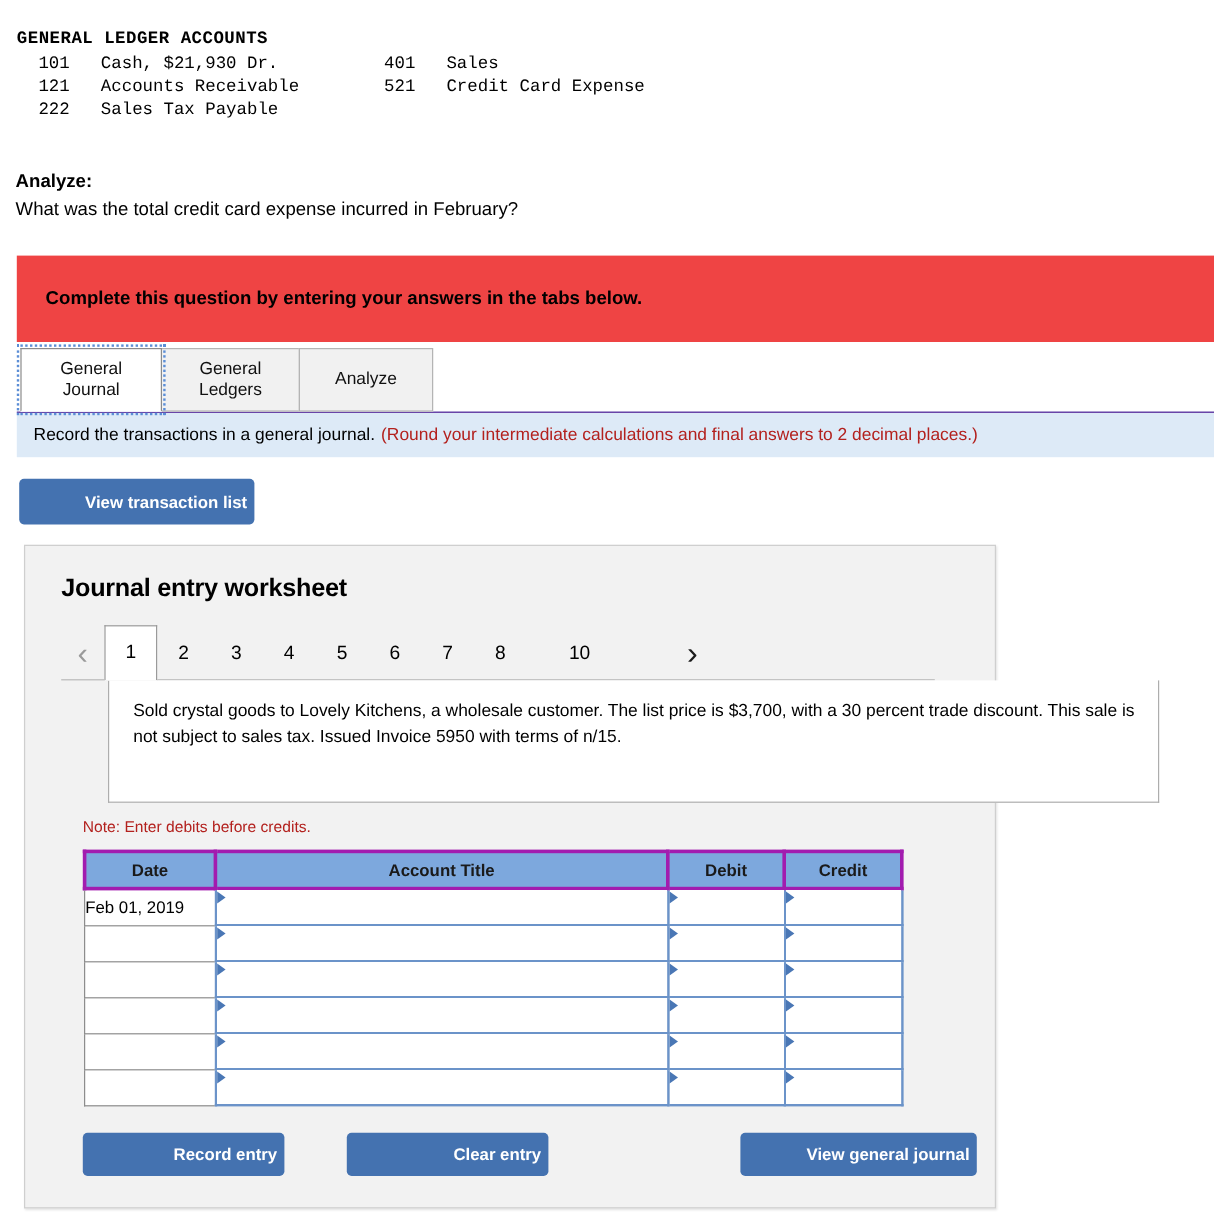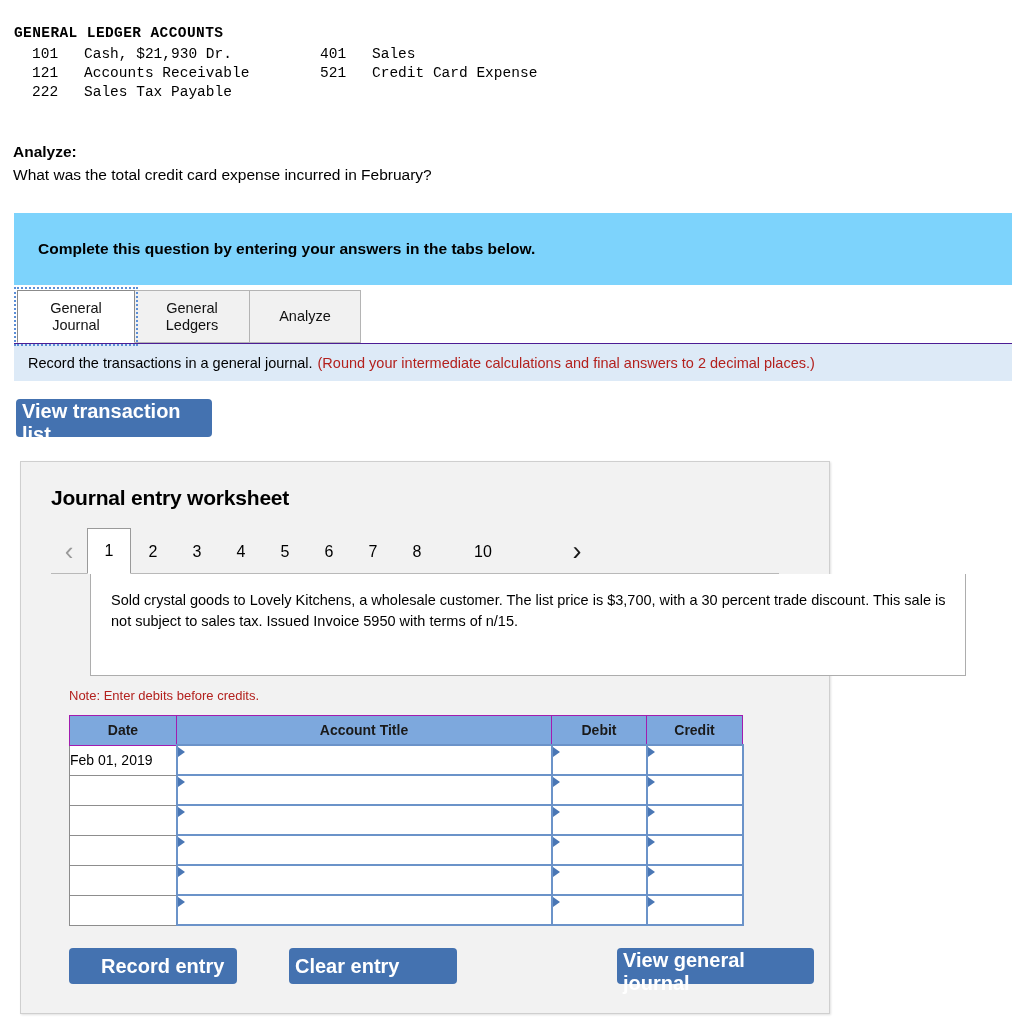--- a/index.html
+++ b/index.html
@@ -55,21 +55,21 @@
   .analyze-question {
     font-size: 15.5px;
   }
 
   
   .gray-banner {
     margin-top: 27px;
     margin-left: 14px;
     width: 998px;
     height: 72px;
-    background: #7dd3fc;
+    background: #ef4444;
     display: flex;
     align-items: center;
     box-sizing: border-box;
   }
   .gray-banner-text {
     font-weight: bold;
     font-size: 15.5px;
     padding-left: 24px;
   }
 
@@ -126,26 +126,26 @@
   .strip-red {
     color: #b3211e;
     padding-left: 5px;
   }
 
   
   .btn {
     background: #4472b0;
     color: #ffffff;
     font-weight: bold;
-    font-size: 20px;
+    font-size: 14px;
     border: none;
     border-radius: 4px;
     cursor: pointer;
     font-family: "Liberation Sans", sans-serif;
-    text-align: left;
+    text-align: right;
   }
   .btn-view-transaction {
     margin-left: 16px;
     margin-top: 18px;
     width: 196px;
     height: 38px;
   }
 
   
   .worksheet {
@@ -235,21 +235,21 @@
 
   
   .jtable {
     margin: 12px 0 0 48px;
     border-collapse: collapse;
     width: 661px;
     table-layout: fixed;
   }
   .jtable th {
     background: #7da8dd;
-    border: 1px solid #a21caf;
+    border: 3px solid #a21caf;
     height: 26px;
     font-size: 14px;
     font-weight: bold;
     color: #1a1a1a;
   }
   .col-date { width: 104px; }
   .col-title { width: 372px; }
   .col-debit { width: 92px; }
   .col-credit { width: 93px; }
 

